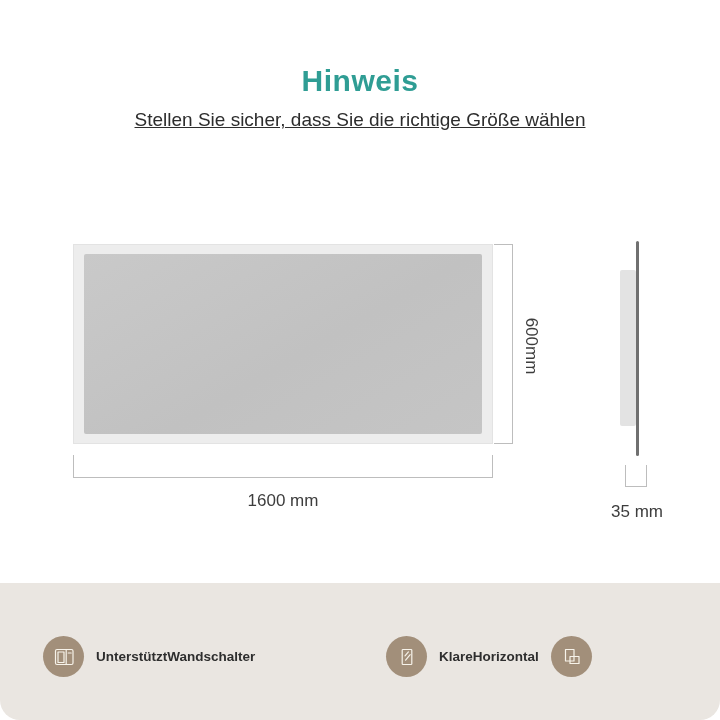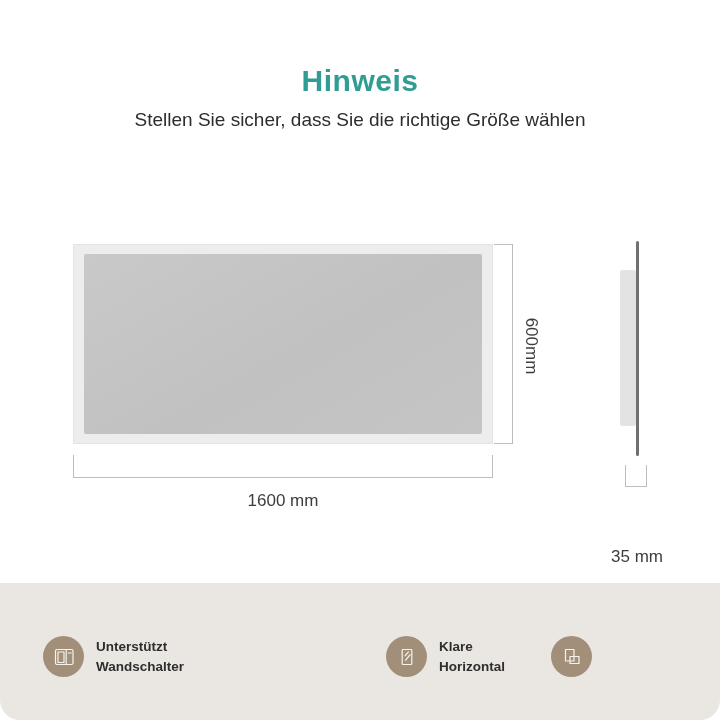--- a/index.html
+++ b/index.html
@@ -10,21 +10,21 @@
     color:#2e2e2e;
     border-radius:20px;
   }
   
   .title{
     position:absolute;left:0;top:64px;width:720px;text-align:center;
     font-size:30px;font-weight:600;letter-spacing:.5px;margin:0;
   }
   .subtitle{
     position:absolute;left:0;top:109px;width:720px;text-align:center;
-    font-size:19px;font-weight:500;color:#2d2d2d;margin:0;
+    font-size:19px;font-weight:500;color:#2d2d2d;margin:0;text-decoration:underline;
   }
   
   .front-view{
     position:absolute;left:73px;top:244px;width:420px;height:200px;
     background:#ededed;border:1px solid #e3e3e3;box-sizing:border-box;
   }
   .mirror-glass{
     position:absolute;left:10px;top:9px;right:10px;bottom:9px;
     background:linear-gradient(150deg,#c9c9c9 0%,#c1c1c1 55%,#c5c5c5 100%);
     border-radius:2px;
@@ -59,37 +59,37 @@
     position:absolute;left:636px;top:241px;width:3px;height:215px;
     background:#707070;border-radius:2px;
   }
   .depth-bracket{
     position:absolute;left:625px;top:465px;width:22px;height:22px;
     border-left:1px solid #bdbdbd;border-right:1px solid #bdbdbd;border-bottom:1px solid #bdbdbd;
     box-sizing:border-box;
   }
   .dim-label-35{
     position:absolute;left:596px;top:502px;width:82px;text-align:center;
-    font-size:17px;font-weight:500;color:#3d3d3d;white-space:nowrap;margin-top:45px;
+    font-size:17px;font-weight:500;color:#3d3d3d;white-space:nowrap;
   }
   
   .bottom-band{
     position:absolute;left:0;top:583px;width:720px;height:137px;
     background:#eae6e1;
   }
   .feature{
     position:absolute;top:636px;display:flex;align-items:center;gap:12px;
   }
   .feature-circle{
     width:41px;height:41px;border-radius:50%;background:#a28f7a;
     display:flex;align-items:center;justify-content:center;flex:0 0 auto;
   }
   .feature-circle svg{display:block;}
   .feature-label{
-    display:flex;flex-direction:column;justify-content:center;
+    display:flex;flex-direction:row;justify-content:center;
     font-size:13.5px;font-weight:600;line-height:20px;color:#2e2e2e;
     white-space:nowrap;
   }
 </style>
 </head>
 <body>
 
 <div class="canvas">
 
   <h1 class="title" style="color:#2f9d94;">Hinweis</h1>

